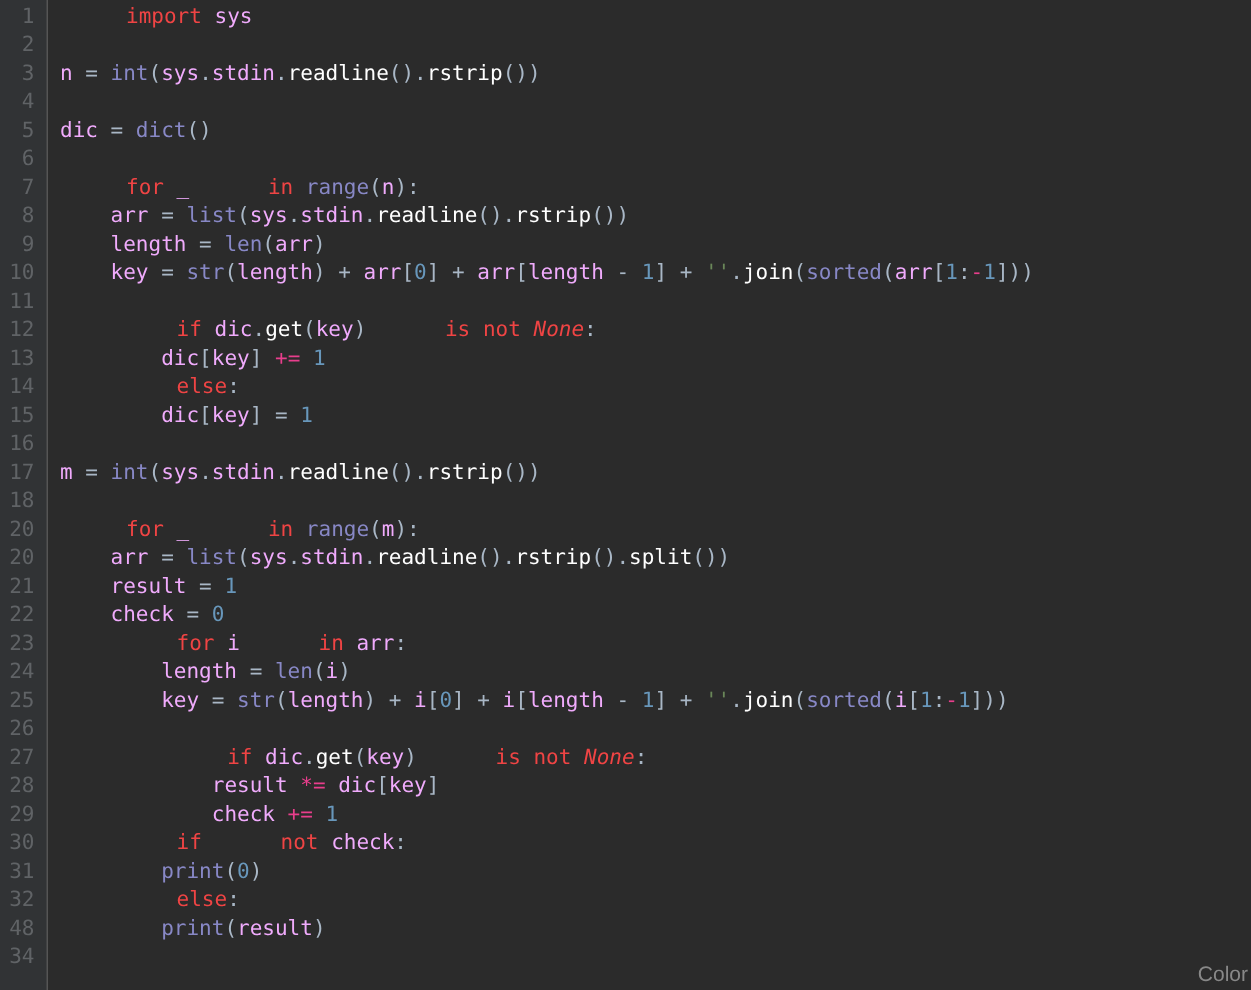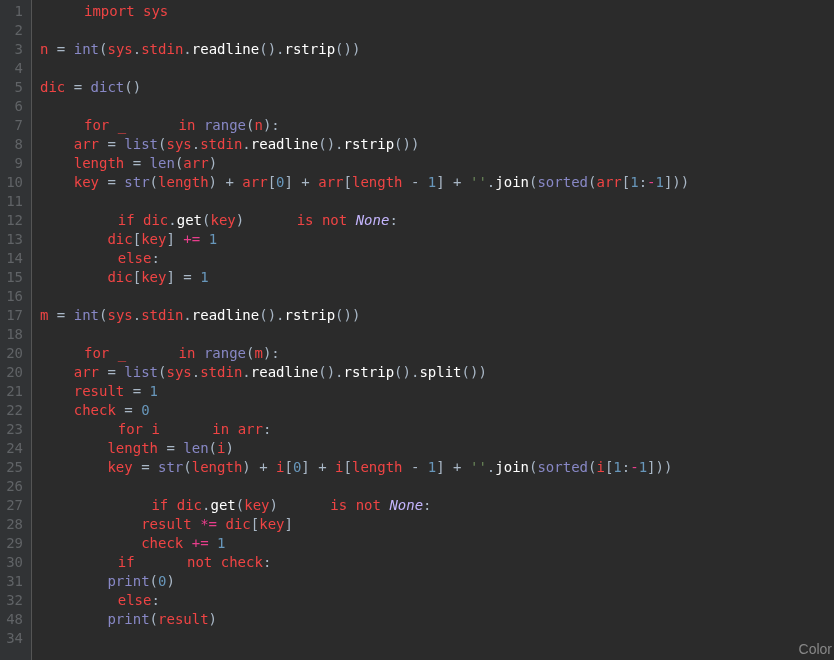--- a/index.html
+++ b/index.html
@@ -34,22 +34,22 @@
       white-space: pre;
       flex: 1;
     }
     .code-line { display: block; min-height: 19px; }
     .kw { color: #ef4444; margin-left: 44px; }
     .fn { color: #ffffff; }
     .builtin { color: #8888c6; }
     .str { color: #6a8759; }
     .num { color: #6897bb; }
     .op { color: #a9b7c6; }
-    .ident { color: #ef4444; }
-    .none { color: #c4b5fd; font-style: italic; margin-top: 45px; }
+    .ident { color: #f0abfc; }
+    .none { color: #ef4444; font-style: italic; margin-top: 45px; }
     .magenta { color: #e83e8c; }
     .footer {
       position: absolute;
       bottom: 1px;
       right: 2px;
       color: #888;
       font-size: 14px;
       font-family: sans-serif;
     }
   </style>

